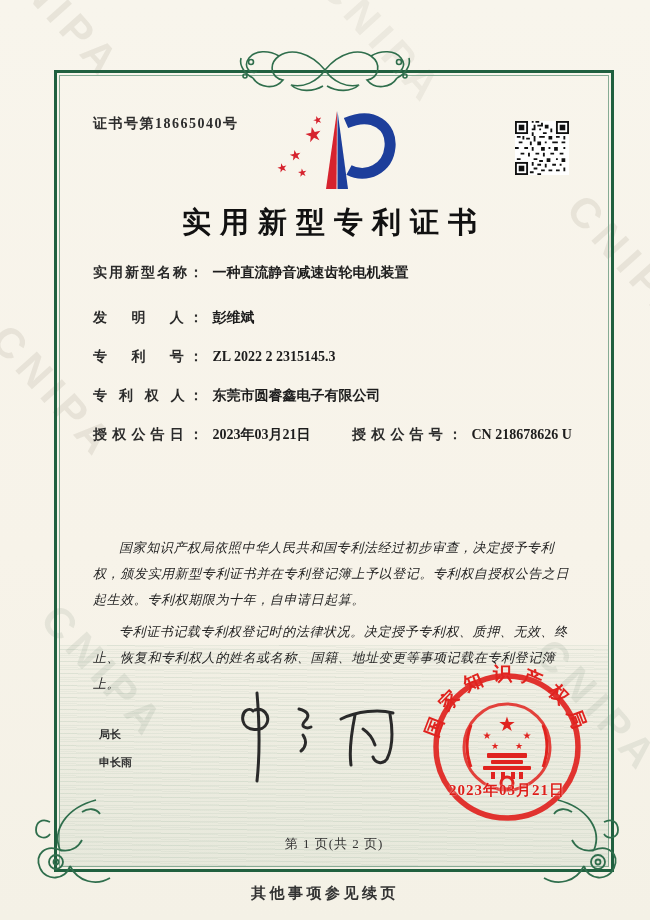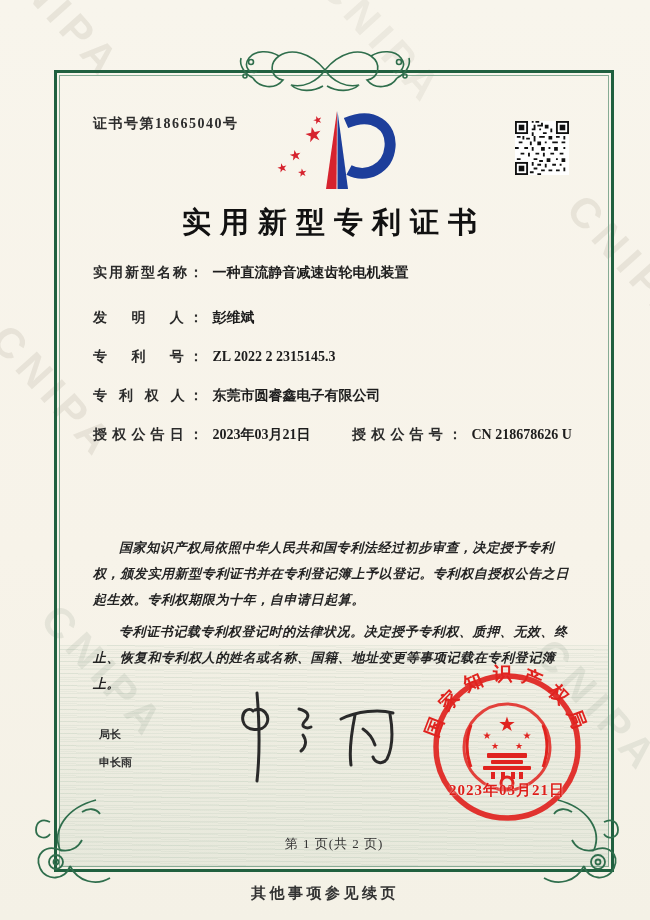--- a/index.html
+++ b/index.html
@@ -68,21 +68,21 @@
     display:inline-block;width:110px;
     text-align:justify;text-align-last:justify;text-justify:inter-character;
     font-weight:600;color:#2b2b2b;
   }
   .fvalue{margin-left:6px;font-weight:600;color:#1d1d1d;}
   .grant-pair2{margin-left:38px;}
   
   .body-text{
     position:absolute;left:36px;right:34px;top:462px;
     font-size:13px;line-height:26px;
-    font-style:italic;font-weight:700;
+    font-style:italic;font-weight:400;
     letter-spacing:0.6px;color:#242424;
   }
   .body-text p{margin:0 0 6px 0;text-indent:2em;}
   
   .signer{
     position:absolute;left:42px;top:648px;
     font-family:Liberation Mono, monospace;
     font-size:11px;font-weight:600;color:#2f2f2f;line-height:28px;
   }
   .signature{position:absolute;left:150px;top:608px;}

